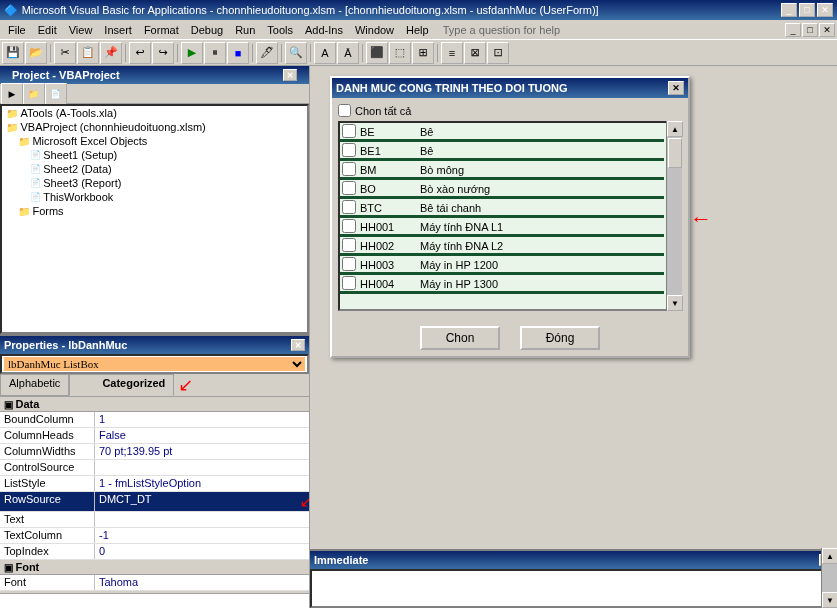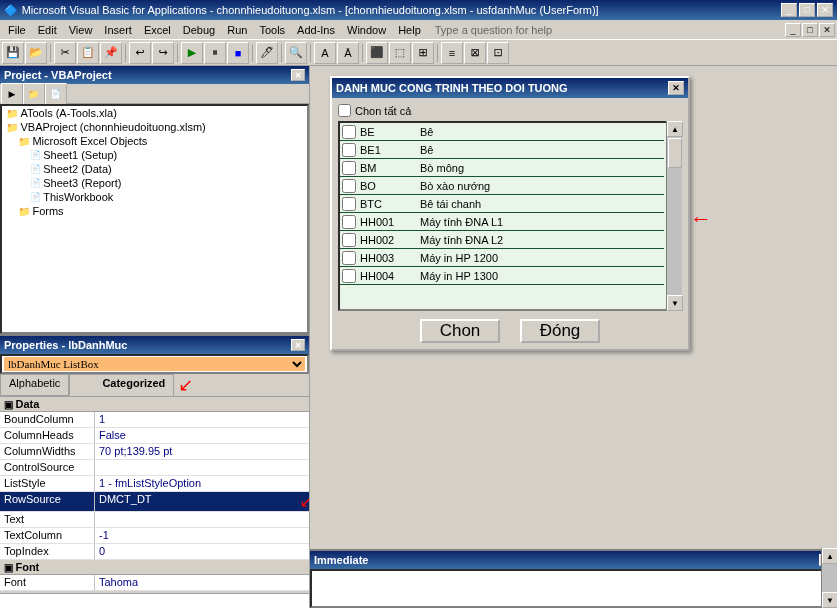--- a/index.html
+++ b/index.html
@@ -36,21 +36,21 @@
     .tb-sep { width: 1px; height: 18px; background: #a0a0a0; margin: 0 2px; }
 
     
     .main-layout { display: flex; height: calc(608px - 66px); }
 
     
     .left-panel { width: 310px; display: flex; flex-direction: column; border-right: 1px solid #a0a0a0; }
     .panel-header {
       background: linear-gradient(to bottom, #0a246a, #3a6ea5);
       color: white; height: 18px; display: flex; align-items: center;
-      padding: 0 4px; font-size: 11px; font-weight: bold;
+      padding: 0 12px; font-size: 11px; font-weight: bold;
     }
     .panel-header-btns { margin-left: auto; display: flex; gap: 1px; }
     .panel-close-btn { width: 14px; height: 12px; background: #d4d0c8; border: 1px outset #fff; font-size: 8px; cursor: pointer; display: flex; align-items: center; justify-content: center; }
 
     .project-panel { height: 230px; border: 2px inset #808080; overflow-y: auto; background: white; }
     .proj-toolbar { background: #d4d0c8; height: 20px; display: flex; align-items: center; padding: 1px; border-bottom: 1px solid #a0a0a0; }
 
     .tree-item { display: flex; align-items: center; padding: 1px 0; cursor: pointer; }
     .tree-indent-1 { padding-left: 4px; }
     .tree-indent-2 { padding-left: 16px; }
@@ -89,30 +89,30 @@
       color: white; height: 20px; display: flex; align-items: center;
       padding: 0 4px; font-size: 11px; font-weight: bold;
     }
     .dialog-close { margin-left: auto; width: 16px; height: 14px; background: #d4d0c8; border: 1px outset #fff; font-size: 9px; cursor: pointer; display: flex; align-items: center; justify-content: center; color: black; }
     .dialog-body { padding: 6px; }
     .dialog-check-all { display: flex; align-items: center; gap: 4px; margin-bottom: 4px; font-size: 11px; }
     .listbox {
       width: 100%; height: 190px; border: 2px inset #808080; background: #e8f5e8;
       overflow-y: auto; position: relative;
     }
-    .list-row { display: flex; align-items: center; padding: 1px 2px; min-height: 18px; border-bottom: 1px solid #14532d; }
+    .list-row { display: flex; align-items: flex-end; padding: 1px 2px; min-height: 18px; border-bottom: 3px solid #14532d; }
     .list-check { width: 14px; height: 14px; margin-right: 4px; flex-shrink: 0; }
     .list-col1 { width: 60px; font-size: 11px; }
     .list-col2 { flex: 1; font-size: 11px; }
     .scrollbar { position: absolute; right: 0; top: 0; width: 16px; height: 100%; background: #d4d0c8; border-left: 1px solid #808080; display: flex; flex-direction: column; }
     .scroll-btn { width: 16px; height: 16px; background: #d4d0c8; border: 1px outset #fff; display: flex; align-items: center; justify-content: center; font-size: 8px; cursor: pointer; }
     .scroll-track { flex: 1; background: #c0c0c0; }
     .scroll-thumb { width: 14px; height: 30px; background: #d4d0c8; border: 1px outset #fff; margin: 1px; }
     .dialog-buttons { display: flex; justify-content: center; gap: 20px; margin-top: 8px; }
-    .dialog-btn { width: 80px; height: 24px; background: #d4d0c8; border: 2px outset #fff; font-size: 17px; cursor: pointer; }
+    .dialog-btn { width: 80px; height: 24px; background: #d4d0c8; border: 2px outset #fff; font-size: 12px; cursor: pointer; margin-top: 7px; }
 
     
     .immediate-panel { position: absolute; bottom: 0; left: 0; right: 0; height: 59px; border-top: 2px solid #808080; background: #d4d0c8; display: flex; flex-direction: column; }
     .imm-header { background: linear-gradient(to bottom, #0a246a, #3a6ea5); color: white; height: 18px; display: flex; align-items: center; padding: 0 4px; font-size: 11px; font-weight: bold; }
     .imm-content { flex: 1; background: white; border: 2px inset #808080; }
   </style>
 </head>
 <body>
 
 <div class="title-bar">
@@ -123,21 +123,21 @@
     <div class="title-btn">□</div>
     <div class="title-btn close">✕</div>
   </div>
 </div>
 
 <div class="menu-bar">
   <span class="menu-item">File</span>
   <span class="menu-item">Edit</span>
   <span class="menu-item">View</span>
   <span class="menu-item">Insert</span>
-  <span class="menu-item">Excel</span>
+  <span class="menu-item">Format</span>
   <span class="menu-item">Debug</span>
   <span class="menu-item">Run</span>
   <span class="menu-item">Tools</span>
   <span class="menu-item">Add-Ins</span>
   <span class="menu-item">Window</span>
   <span class="menu-item">Help</span>
   <span style="flex:1; padding:0 8px; font-size:11px; color:#666;">Type a question for help</span>
   <div style="display:flex;gap:1px;">
     <div class="title-btn">_</div>
     <div class="title-btn">□</div>

